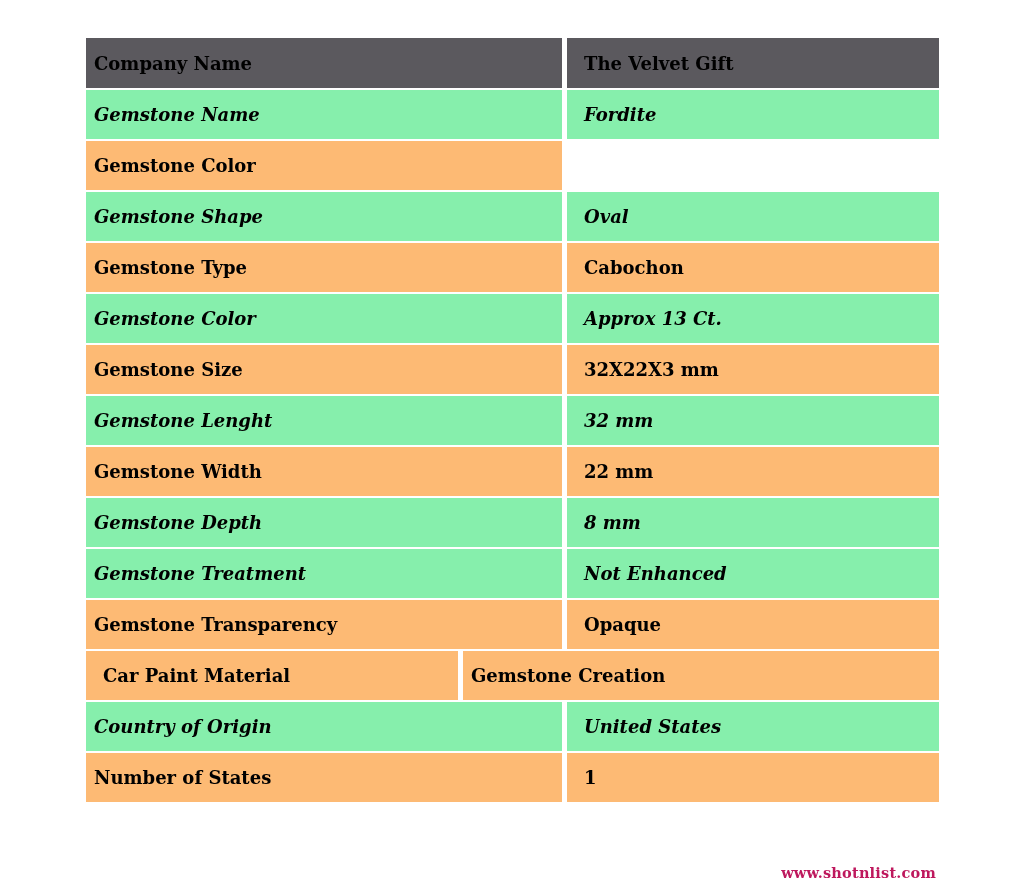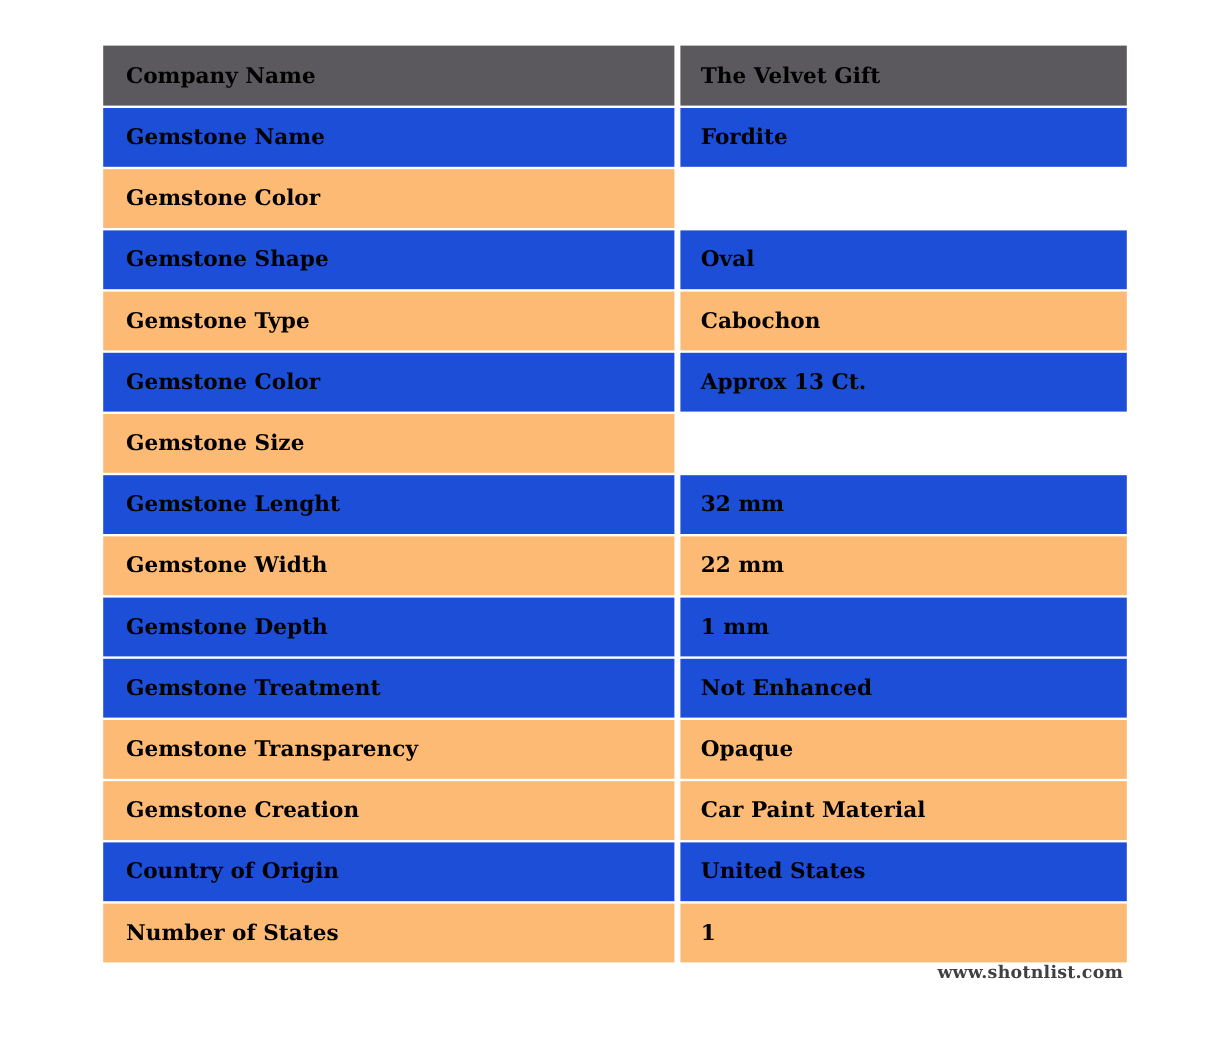--- a/index.html
+++ b/index.html
@@ -19,39 +19,39 @@
     width: 853px;
   }
   .row {
     display: flex;
     column-gap: 5px;
     margin-bottom: 2px;
     height: 49px;
   }
   .row.header { height: 50px; }
   .row.header .cell { background: #5b595e; }
-  .row.stripe .cell { background: #1d4ed8; }
+  .row.stripe .cell { background: #86efac; font-style: italic; }
   .row.plain  .cell { background: #fdba74; }
   .cell {
     display: flex;
     align-items: center;
     font-size: 18px;
     color: #000000;
     box-sizing: border-box;
     overflow: hidden;
     white-space: nowrap;
   }
-  .cell.label { width: 476px; padding-left: 19px; }
+  .cell.label { width: 476px; padding-left: 8px; }
   .cell.value { flex: 1; padding-left: 17px; }
   .watermark {
     position: absolute;
     right: 88px;
-    top: 802px;
+    top: 864px;
     font-size: 14.5px;
-    color: #404040;
+    color: #be185d;
     letter-spacing: 0.2px;
   }
 </style>
 </head>
 <body>
 
 <div class="page">
   <div class="spec-table">
 
     <div class="row header">
@@ -78,50 +78,51 @@
       <div class="cell value">Cabochon</div>
     </div>
 
     <div class="row stripe">
       <div class="cell label">Gemstone Color</div>
       <div class="cell value">Approx 13 Ct.</div>
     </div>
 
     <div class="row plain">
       <div class="cell label">Gemstone Size</div>
+      <div class="cell value">32X22X3 mm</div>
     </div>
 
     <div class="row stripe">
       <div class="cell label">Gemstone Lenght</div>
       <div class="cell value">32 mm</div>
     </div>
 
     <div class="row plain">
       <div class="cell label">Gemstone Width</div>
       <div class="cell value">22 mm</div>
     </div>
 
     <div class="row stripe">
       <div class="cell label">Gemstone Depth</div>
-      <div class="cell value">1 mm</div>
+      <div class="cell value">8 mm</div>
     </div>
 
     <div class="row stripe">
       <div class="cell label">Gemstone Treatment</div>
       <div class="cell value">Not Enhanced</div>
     </div>
 
     <div class="row plain">
       <div class="cell label">Gemstone Transparency</div>
       <div class="cell value">Opaque</div>
     </div>
 
     <div class="row plain">
+      <div class="cell value">Car Paint Material</div>
       <div class="cell label">Gemstone Creation</div>
-      <div class="cell value">Car Paint Material</div>
     </div>
 
     <div class="row stripe">
       <div class="cell label">Country of Origin</div>
       <div class="cell value">United States</div>
     </div>
 
     <div class="row plain">
       <div class="cell label">Number of States</div>
       <div class="cell value">1</div>

